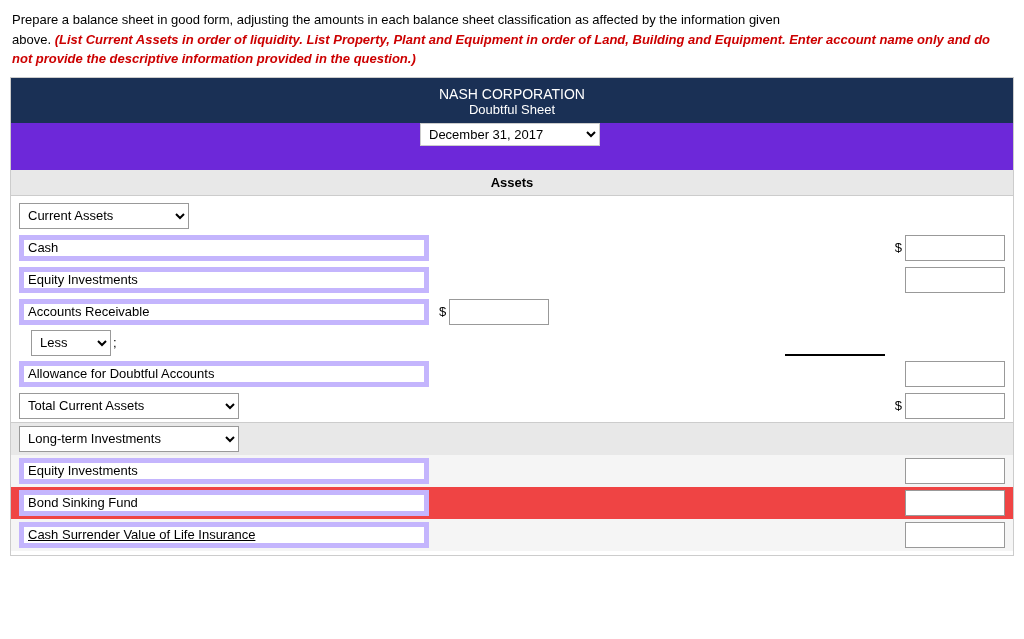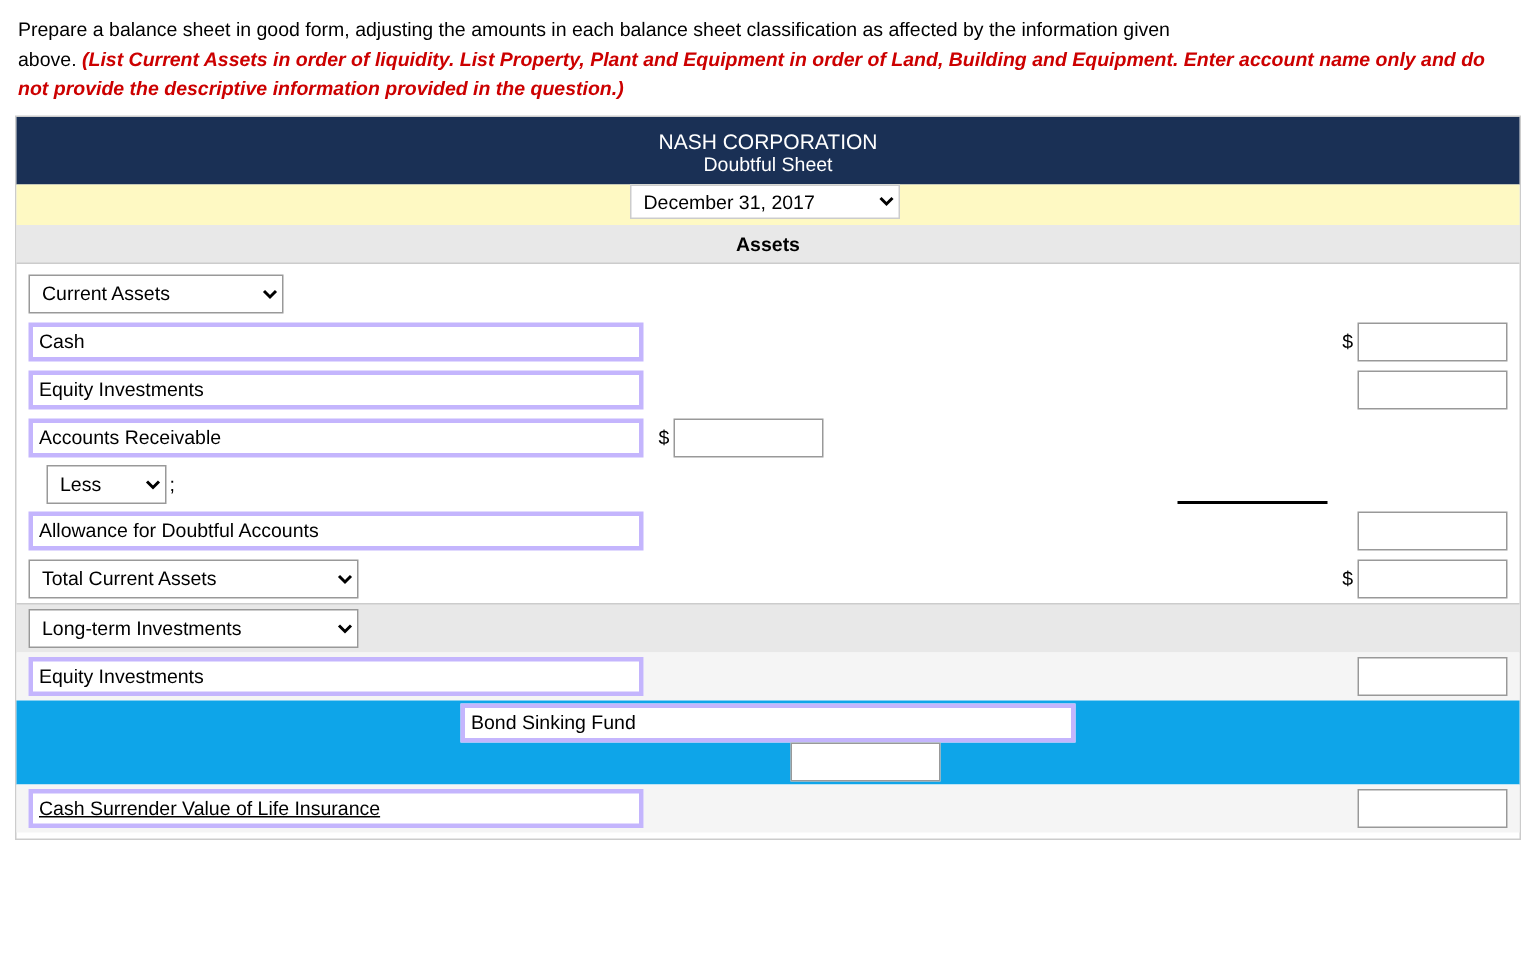--- a/index.html
+++ b/index.html
@@ -39,22 +39,22 @@
       font-size: 14px;
     }
     .bs-header .sheet-title {
       font-size: 13px;
     }
 
     .bs-date-row {
       display: flex;
       justify-content: center;
       align-items: flex-end;
-      background: #fef9c3;
-      padding-bottom: 4px;
+      background: #6d28d9;
+      padding-bottom: 24px;
     }
     .bs-date-select {
       border: 1px solid #ccc;
       background: #fff;
       padding: 2px 4px;
       font-size: 13px;
       width: 180px;
       appearance: auto;
     }
 
@@ -72,21 +72,21 @@
     }
 
     .bs-row {
       display: flex;
       align-items: center;
       padding: 2px 8px;
       min-height: 32px;
     }
 
     .label-input {
-      border: 3px solid #c4b5fd;
+      border: 5px solid #c4b5fd;
       height: 26px;
       padding: 2px 4px;
       font-size: 13px;
       background: #fff;
       width: 410px;
     }
 
     .label-select {
       border: 1px solid #999;
       height: 26px;
@@ -239,21 +239,21 @@
         <option>Long-term Investments</option>
       </select>
     </div>
 
     <div class="bs-row row-equity2" style="background:#f5f5f5;">
       <input type="text" class="label-input" value="Equity Investments" style="">
       <div style="margin-left: auto;"></div>
       <input type="text" class="amount-input" value="" style="margin-left: 130px;">
     </div>
 
-    <div class="bs-row row-bond" style="background:#0ea5e9;flex-direction:column;">
+    <div class="bs-row row-bond" style="background:#ef4444;">
       <input type="text" class="label-input" value="Bond Sinking Fund" style="">
       <div style="margin-left: auto;"></div>
       <input type="text" class="amount-input" value="" style="margin-left: 130px;">
     </div>
 
     <div class="bs-row row-csv" style="background:#f5f5f5;">
       <input type="text" class="label-input" value="Cash Surrender Value of Life Insurance" style="">
       <div style="margin-left: auto;"></div>
       <input type="text" class="amount-input" value="" style="margin-left: 130px;">
     </div>

